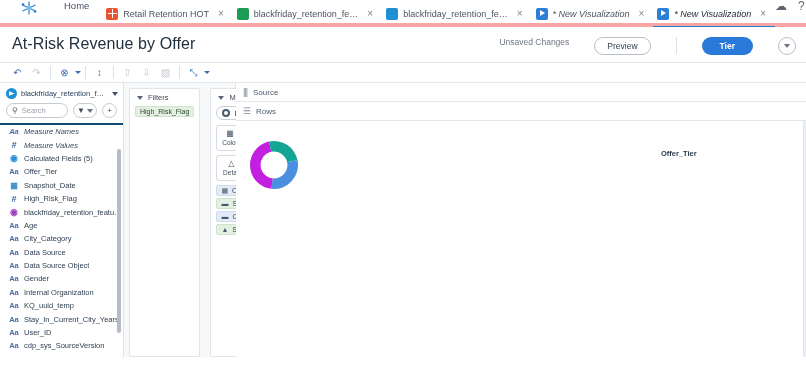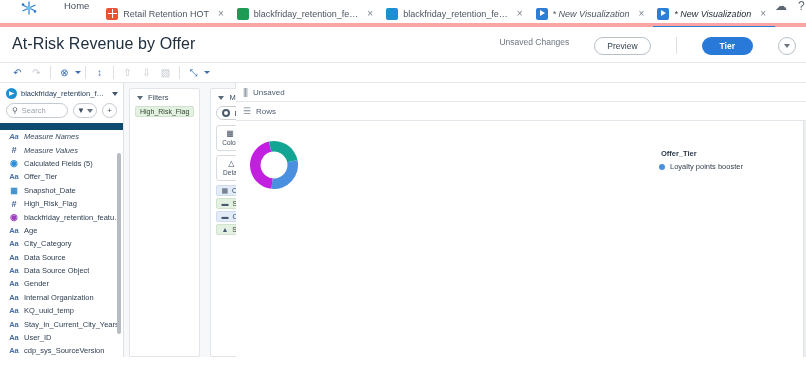--- a/index.html
+++ b/index.html
@@ -91,21 +91,21 @@
   .ds-caret { width:0;height:0;border-left:3px solid transparent;border-right:3px solid transparent;
     border-top:4px solid #42546b; }
   .search-row { display:flex; align-items:center; gap:5px; padding: 0 6px 5px 6px; }
   .search-box { flex:1; height:15px; border:1px solid #c4cad1; border-radius:8px;
     display:flex; align-items:center; padding-left:5px; gap:4px; }
   .search-box .mag { font-size:8px; color:#5c6673; }
   .search-ph { font-size:7.5px; color:#9aa2ab; }
   .rnd-btn { height:15px; min-width:15px; border:1px solid #c4cad1; border-radius:8px;
     display:flex;align-items:center;justify-content:center; gap:2px; padding: 0 3px; }
   .rnd-btn span { font-size:8px; color:#3b4a5c; line-height:1; }
-  .fieldlist { flex:1; overflow:hidden; position:relative; border-top:7px solid #0c4a6e; }
+  .fieldlist { flex:1; overflow:hidden; position:relative; border-top:2px solid #0c4a6e; }
   .field { display:flex; align-items:center; gap:5px; height:13.4px; padding-left:9px; font-size:7.5px;
     color:#2e3e50; white-space:nowrap; }
   .field.italic { font-style: italic; color:#3a4a5e; }
   .ficon { width:10px; text-align:center; font-size:7.5px; color:#4a6fa5; flex:none; font-weight:600; }
   .ficon.hash { color:#3e5f96; font-size:9px; }
   .ficon.cf { color:#2a8fd6; font-size:9px; }
   .ficon.cal { color:#3a8ec9; font-size:8px; }
   .ficon.db { color:#9c3fbf; font-size:9px; }
   .fname { overflow:hidden; text-overflow:ellipsis; }
   .vscroll { position:absolute; right:2px; top:6px; bottom:6px; width:4px; }
@@ -405,41 +405,37 @@
         <span class="p-ico">▲</span>
         <span>SUM(Total_Purchase)</span>
       </div>
     </div>
 
   </div>
 
   <div class="viz">
     <div class="shelf">
       <span class="shelf-ico">|||</span>
-      <span>Unsaved</span>
+      <span>Source</span>
     </div>
     <div class="shelf">
       <span class="shelf-ico">☰</span>
       <span>Rows</span>
     </div>
     <div class="canvas">
       <div class="plot">
         <div class="donut-wrap">
           <svg id="donut-svg" width="52" height="52" viewBox="0 0 52 52">
               <path d="M49.47554241761134 21.010119420373776A24 24 0 0 1 23.49131688157632 49.86852548883856L24.59513745368274 39.3663742737496A13.440000000000001 13.440000000000001 0 0 0 39.14630375386235 23.205666875409314Z" fill="#4b8fe0"></path>
               <path d="M23.49131688157632 49.86852548883856A24 24 0 0 1 21.010119420373766 2.524457582388667L23.205666875409307 12.853696246137652A13.440000000000001 13.440000000000001 0 0 0 24.59513745368274 39.3663742737496Z" fill="#c21fe0"></path>
               <path d="M21.010119420373766 2.524457582388667A24 24 0 0 1 49.47554241761134 21.010119420373762L39.14630375386235 23.205666875409307A13.440000000000001 13.440000000000001 0 0 0 23.205666875409307 12.853696246137652Z" fill="#12a594"></path>
             </svg>
         </div>
       </div>
       <div class="legend">
         <div class="legend-title">Offer_Tier</div>
         <div id="legend-host">
-            <div class="legend-item">
-              <span class="sw" style="background: rgb(75, 143, 224);"></span>
-              <span>Loyalty points booster</span>
-            </div>
           </div>
       </div>
       <div class="sidebar-edge"></div>
     </div>
   </div>
 </div>
 
 </body></html>

